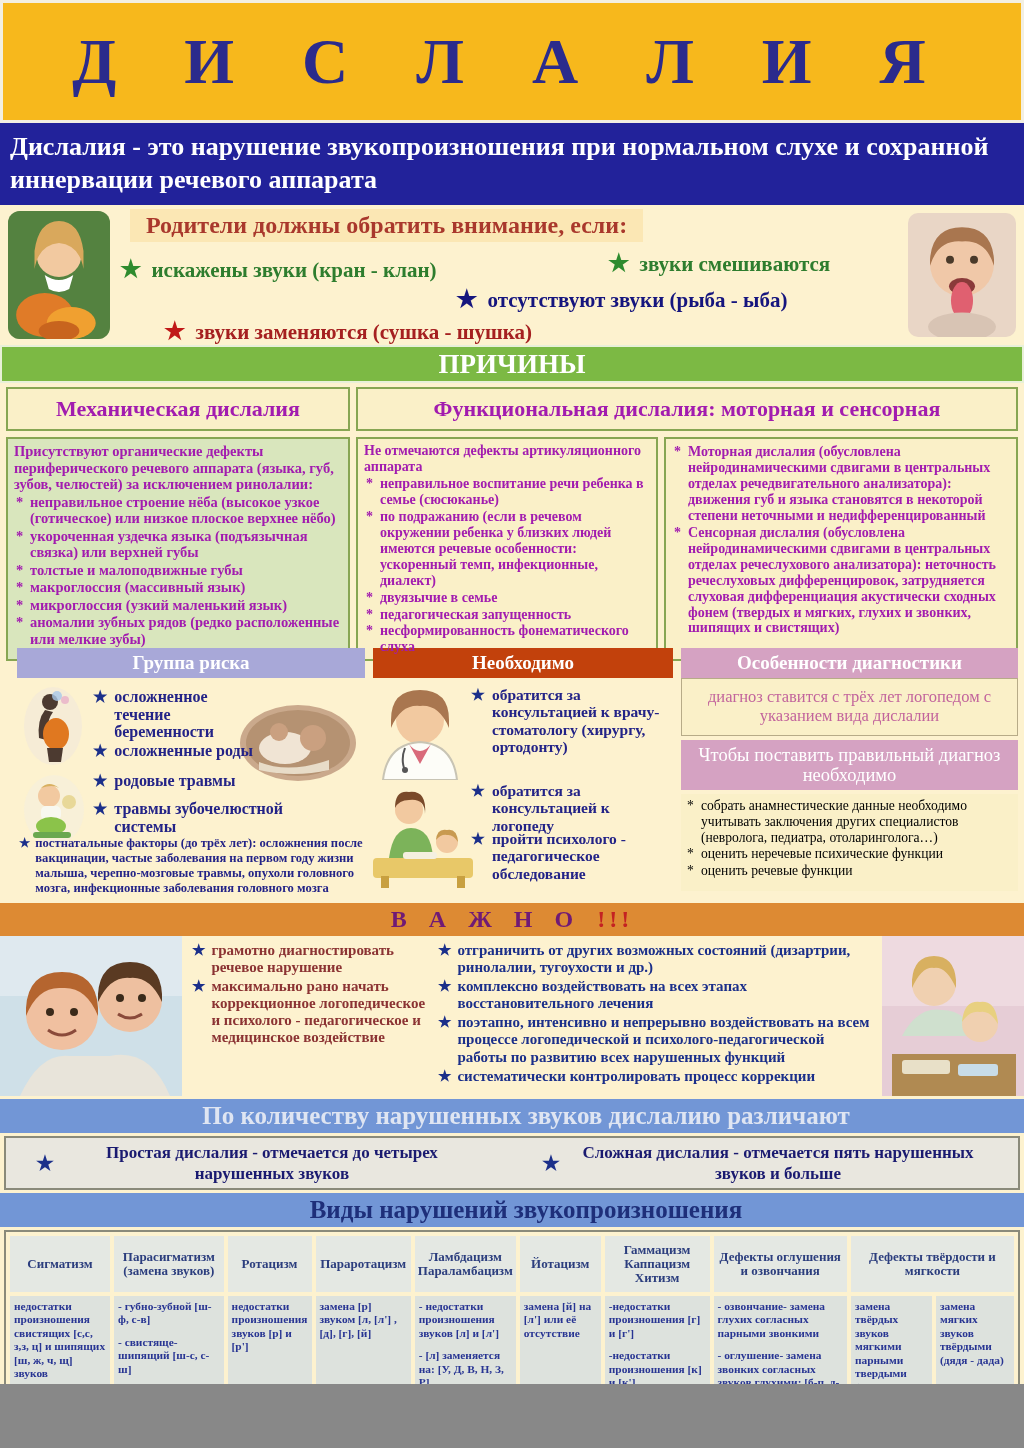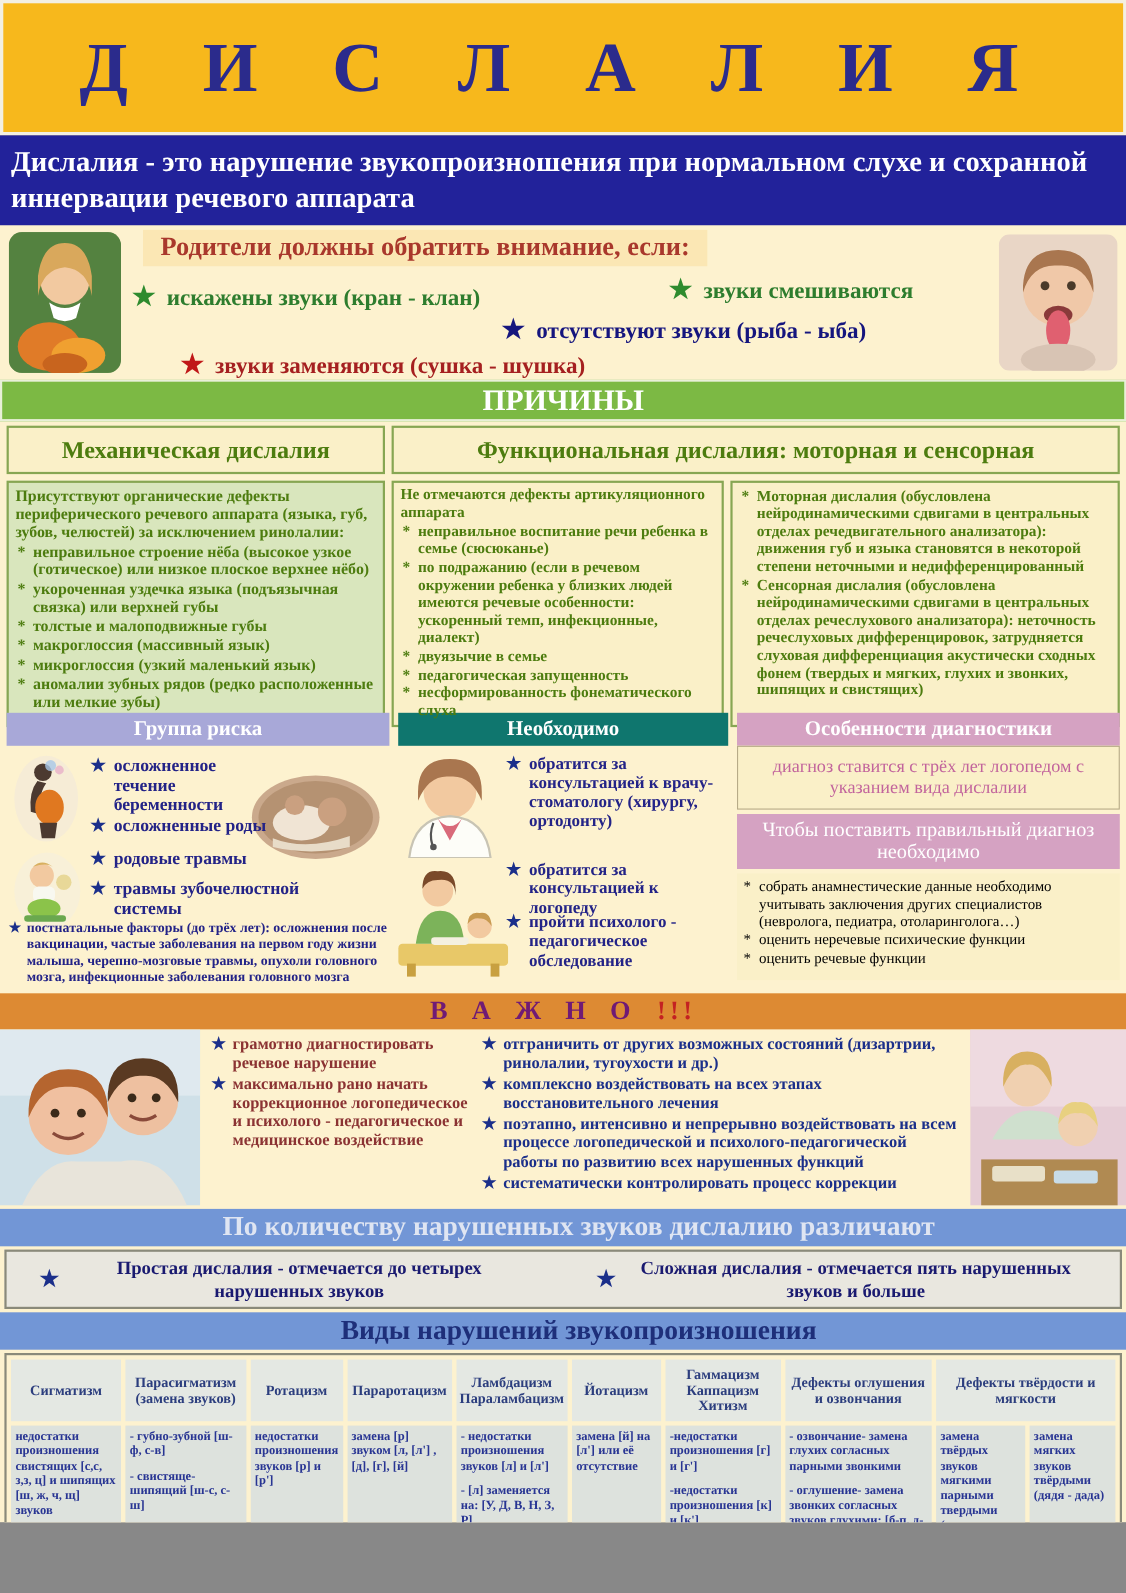--- a/index.html
+++ b/index.html
@@ -32,35 +32,35 @@
   .band-green{height:38px;background:#7cb944;color:#ffffff;font-size:27px;border:2px solid #e8f0d8;box-sizing:border-box;}
   .band-orange{height:33px;background:#dd8a33;font-size:24px;letter-spacing:4px;}
   .band-orange .w{color:#701a75;margin-right:16px;letter-spacing:8px;}
   .band-orange .m{color:#c42222;}
   .band-blue{height:34px;background:#7296d6;font-size:25px;padding-left:28px;}
   .band-blue.light{color:#dfe5f2;}
   .band-blue.dark{color:#1e2f7a;}
   
   .causes{height:263px;box-sizing:border-box;padding:4px 6px;display:grid;
     grid-template-columns:344px 302px 1fr;grid-template-rows:44px 1fr;gap:6px;}
-  .cbox{border:2px solid #87a653;box-sizing:border-box;color:#4d7c0f;font-weight:bold;}
+  .cbox{border:2px solid #87a653;box-sizing:border-box;color:#a21caf;font-weight:bold;}
   .chead{background:#faf0c8;display:flex;align-items:center;justify-content:center;font-size:22px;text-align:center;}
   .chead.func{grid-column:2/4;}
   .cbody{background:#faf0c8;padding:4px 6px;font-size:14px;line-height:1.14;}
   .cbody.mech{background:#d9e6bd;font-size:14.5px;}
   .ast{position:relative;padding-left:16px;margin-top:1px;}
   .ast::before{content:"*";position:absolute;left:2px;top:0;}
   
   .trio{height:257px;box-sizing:border-box;padding:2px 6px 12px 6px;display:grid;
-    grid-template-columns:348px 300px 1fr;gap:8px;}
+    grid-template-columns:348px 300px 1fr;gap:8px;margin-left:11px;}
   .tcol{display:flex;flex-direction:column;}
   .thead{height:30px;flex:0 0 30px;display:flex;align-items:center;justify-content:center;
     color:#ffffff;font-size:19px;font-weight:bold;}
   .thead.lav{background:#a8a8d8;}
-  .thead.gold{background:#0f766e;font-family:Liberation Serif, serif;}
+  .thead.gold{background:#c2410c;font-family:Liberation Serif, serif;}
   .thead.pink{background:#d5a2c2;}
   .tbody{position:relative;flex:1;font-weight:bold;color:#232387;}
   .ritem{position:absolute;font-size:16px;line-height:1.1;display:flex;}
   .ritem .st{margin-right:7px;}
   .rnote{position:absolute;left:2px;top:158px;width:344px;font-size:12.6px;line-height:1.18;display:flex;}
   .rnote .st{margin-right:5px;}
   .nitem{position:absolute;font-size:15.5px;line-height:1.12;display:flex;}
   .nitem .st{margin-right:7px;}
   .diag-note{flex:0 0 58px;background:#faf0c8;border:1px solid #b7ab88;box-sizing:border-box;
     color:#c2649c;font-size:16.5px;display:flex;align-items:center;justify-content:center;

